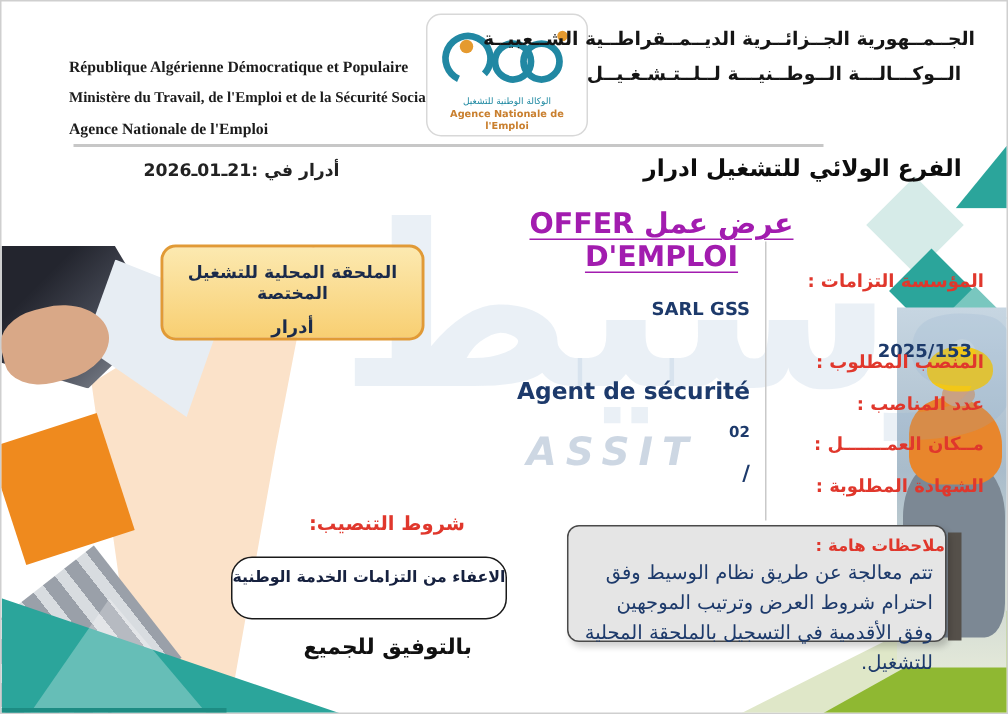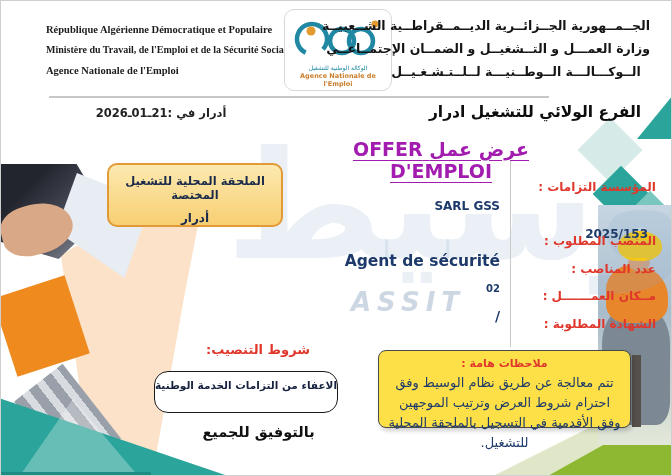--- a/index.html
+++ b/index.html
@@ -57,21 +57,21 @@
   .worker .tool   { position:absolute; left:34px; top:150px; width:9px; height:72px;
                     background:#55504a; }
 
   
   .wm-ar  { left:225px; top:130px; font-size:150px; line-height:1; font-weight:bold;
             color:rgba(140,170,205,0.18); }
   .wm-lat { left:350px; top:286px; font-size:26px; font-weight:bold; letter-spacing:6px;
             color:rgba(130,155,185,0.40); font-style:italic; }
 
   
-  .fr-block { left:45px; top:18px; width:260px; font-family:"Liberation Serif", serif;
+  .fr-block { left:45px; top:34px; width:260px; font-family:"Liberation Serif", serif;
               font-weight:bold; font-size:10.5px; line-height:2.0; color:#1c1c1c;
               white-space:nowrap; }
   .fr-line2 { font-size:10px; }
   .logo-box { left:283px; top:8px; width:108px; height:82px; background:#fff;
               border:1px solid #d8d8d8; border-radius:10px; text-align:center;
               padding-top:4px; }
   .logo-cap-ar { font-size:6px; color:#1b87a0; direction:rtl; line-height:1.4; }
   .logo-cap-fr { font-size:6.5px; color:#c97f2e; font-weight:bold; }
   .ar-block { left:381px; top:13px; width:268px; font-size:12.5px; font-weight:bold;
               line-height:1.85; color:#151515; text-align:center; direction:rtl;
@@ -109,23 +109,23 @@
 
   
   .cond-head { left:205px; top:341px; width:120px; font-size:13px; font-weight:800;
                color:#e0372c; direction:rtl; text-align:left; }
   .cond-box  { left:153px; top:370px; width:184px; height:42px; background:#fff;
                border:1.6px solid #1a1a1a; border-radius:14px; direction:rtl;
                text-align:center; font-size:10.5px; font-weight:bold; color:#16213f;
                padding-top:7px; }
 
   
-  .notes { left:377px; top:349px; width:253px; height:78px; background:#fde047;
+  .notes { left:377px; top:349px; width:253px; height:78px; background:#e5e5e5;
            border:1.6px solid #4a4a4a; border-radius:8px; direction:rtl;
-           text-align:center; box-shadow:2px 3px 4px rgba(0,0,0,0.18); }
+           text-align:right; box-shadow:2px 3px 4px rgba(0,0,0,0.18); }
   .notes .ntitle { font-size:11px; font-weight:800; color:#e0372c; margin-top:6px; }
   .notes .nbody  { font-size:13px; font-weight:normal; color:#1d3a6b; line-height:1.55;
                    padding:3px 8px 0; }
 
   .wish { left:175px; top:423px; width:165px; font-size:14.5px; font-weight:800;
           color:#111; direction:rtl; text-align:center; }
 </style>
 </head>
 <body>
 
@@ -172,21 +172,20 @@
       <circle cx="52" cy="27" r="12" fill="none" stroke="#2188a3" stroke-width="4.5"></circle>
       <circle cx="71" cy="27" r="12" fill="none" stroke="#2188a3" stroke-width="4.5"></circle>
       <circle cx="85" cy="10" r="3.5" fill="#e59a2f"></circle>
     </svg>
     <div class="logo-cap-ar">الوكالة الوطنية للتشغيل</div>
     <div class="logo-cap-fr">Agence Nationale de l'Emploi</div>
   </div>
 
   <div class="dec ar-block">
     <div>الجــمــهورية الجــزائــرية الديــمــقراطــية الشــعبيــة</div>
-    <div>وزارة العمـــل و التــشغيــل و الضمــان الإجتمــاعــي</div>
     <div>الــوكـــالـــة   الــوطــنيـــة   لــلــتـشـغـيــل</div>
   </div>
 
   <div class="dec header-line"></div>
 
   <div class="dec branch">الفرع الولائي للتشغيل ادرار</div>
   <div class="dec date">أدرار في :21ـ01ـ2026</div>
 
   <div class="dec title">
     <span>عرض عمل</span>

